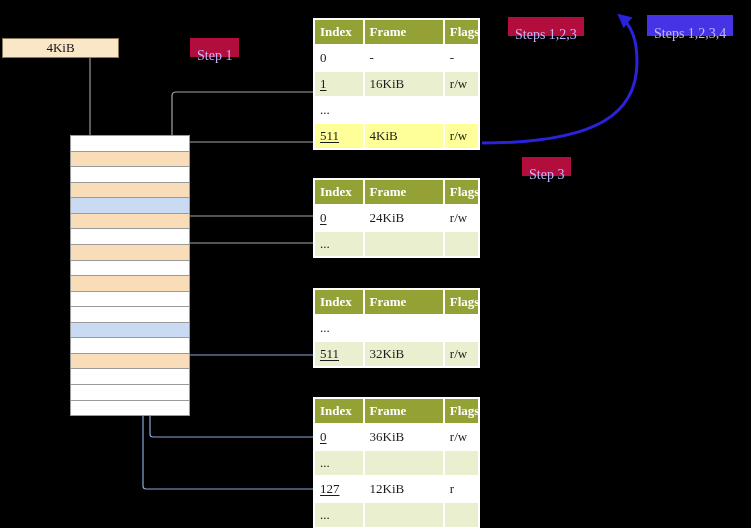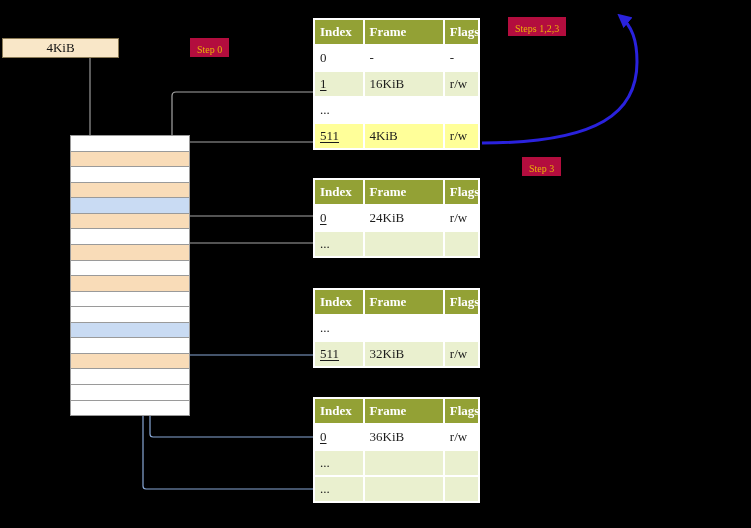--- a/index.html
+++ b/index.html
@@ -4,21 +4,21 @@
 <style>
   *{margin:0;padding:0;box-sizing:border-box}
   html,body{background:#000}
   #stage{position:relative;width:751px;height:528px;background:var(--background,#000);overflow:hidden;
          font-family:"Liberation Serif","DejaVu Serif",serif;}
   #arrows{position:absolute;left:0;top:0;pointer-events:none}
 
   .framebox{position:absolute;left:2px;top:38px;width:117px;height:20px;background:var(--frame-box);
             border:1px solid #8a7a55;color:#111;font-size:13px;display:flex;align-items:center;justify-content:center}
 
-  .badge{position:absolute;color:#eab308;font-size:10px;height:19px;line-height:19px;padding:2px 7px;white-space:nowrap}
+  .badge{position:absolute;color:#c4b5fd;font-size:14px;height:19px;line-height:19px;padding:8px 7px;white-space:nowrap}
   #step0{left:190px;top:38px;background:var(--crimson)}
   #steps123{left:508px;top:17px;background:var(--crimson)}
   #steps1234{left:647px;top:15px;background:var(--blue-badge);height:21px;line-height:21px}
   #step4{left:522px;top:157px;background:var(--crimson)}
 
   #memory-strip{position:absolute;left:70px;top:135px;width:120px;height:281px;display:flex;flex-direction:column;
                 border:1px solid #9a9a9a}
   .mrow{flex:1;border-bottom:1px solid #9a9a9a}
   .mrow:last-child{border-bottom:none}
 
@@ -75,22 +75,23 @@
     <path class="arrow a-lblue" d="M313 355 L161 355 Q158 355 158 352 L158 329" marker-end="url(#mBlue)"></path>
     <path class="arrow a-lblue" d="M313 437 L153 437 Q150 437 150 434 L150 341" marker-end="url(#mBlue)"></path>
     <path class="arrow a-lblue" d="M313 489 L146 489 Q143 489 143 486 L143 217" marker-end="url(#mBlue)"></path>
     <path class="arrow a-big" d="M482 143 C600 143 637 112 637 62 C637 40 632 26 620 16" marker-end="url(#mBig)"></path>
   </svg>
 
   <div class="framebox">
     <span>4KiB</span>
   </div>
 
-  <div class="badge" id="step0">Step 0</div>
+  <div class="badge" id="step0">Step 1</div>
   <div class="badge" id="steps123">Steps 1,2,3</div>
+  <div class="badge" id="steps1234">Steps 1,2,3,4</div>
   <div class="badge" id="step4">Step 3</div>
 
   <div id="memory-strip">
       <div class="mrow bg-white"></div>
       <div class="mrow bg-peach"></div>
       <div class="mrow bg-white"></div>
       <div class="mrow bg-peach"></div>
       <div class="mrow bg-blue"></div>
       <div class="mrow bg-peach"></div>
       <div class="mrow bg-white"></div>
@@ -192,20 +193,25 @@
         <tr class="bg-white">
           <td><span class="u">0</span></td>
           <td>36KiB</td>
           <td>r/w</td>
         </tr>
         <tr class="bg-green">
           <td>...</td>
           <td></td>
           <td></td>
         </tr>
+        <tr class="bg-white">
+          <td><span class="u">127</span></td>
+          <td>12KiB</td>
+          <td>r</td>
+        </tr>
         <tr class="bg-green">
           <td>...</td>
           <td></td>
           <td></td>
         </tr>
       </tbody>
     </table>
   </div>
 
 </body></html>

